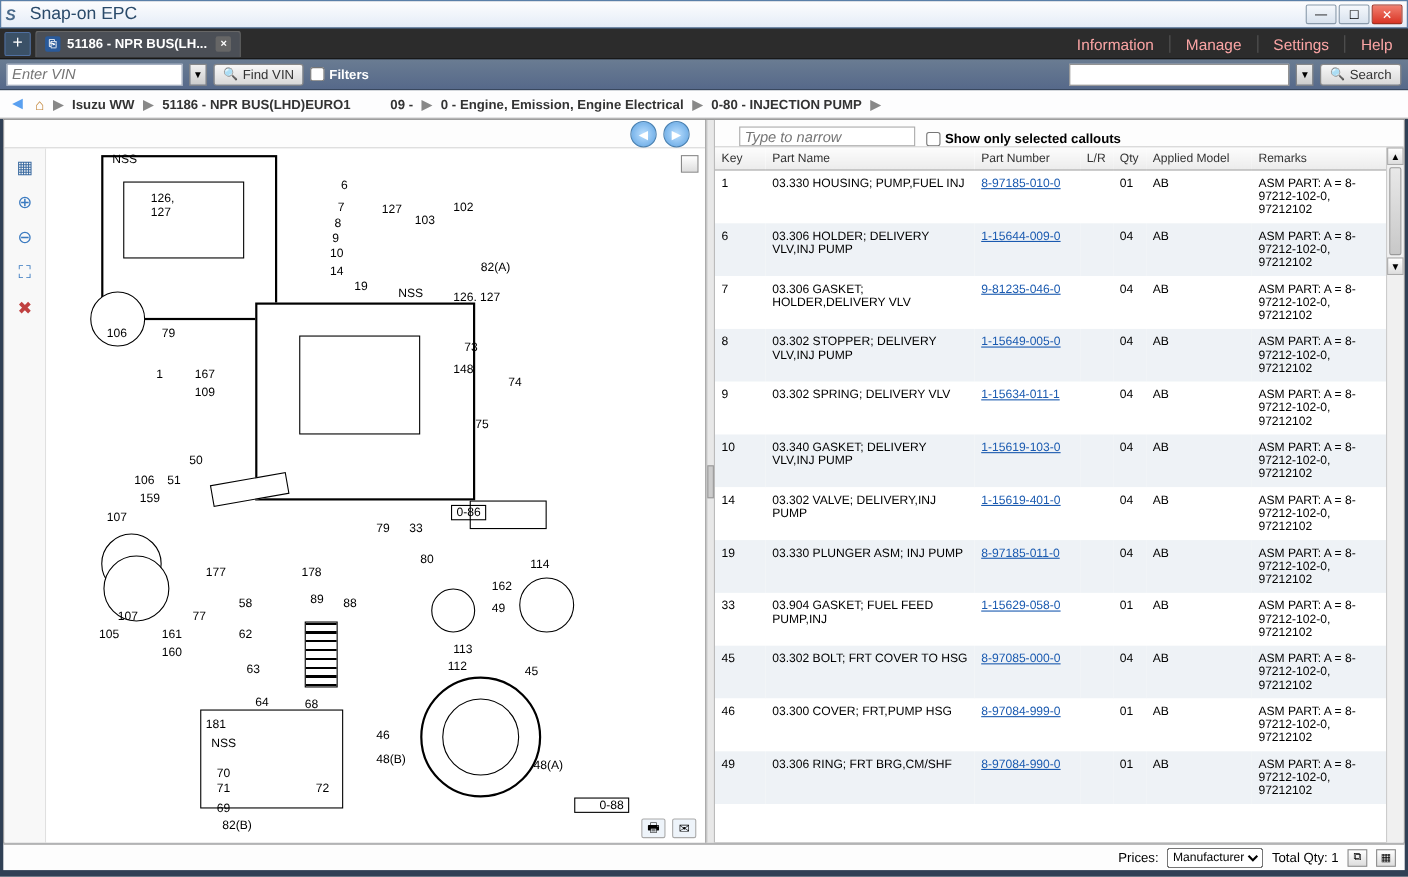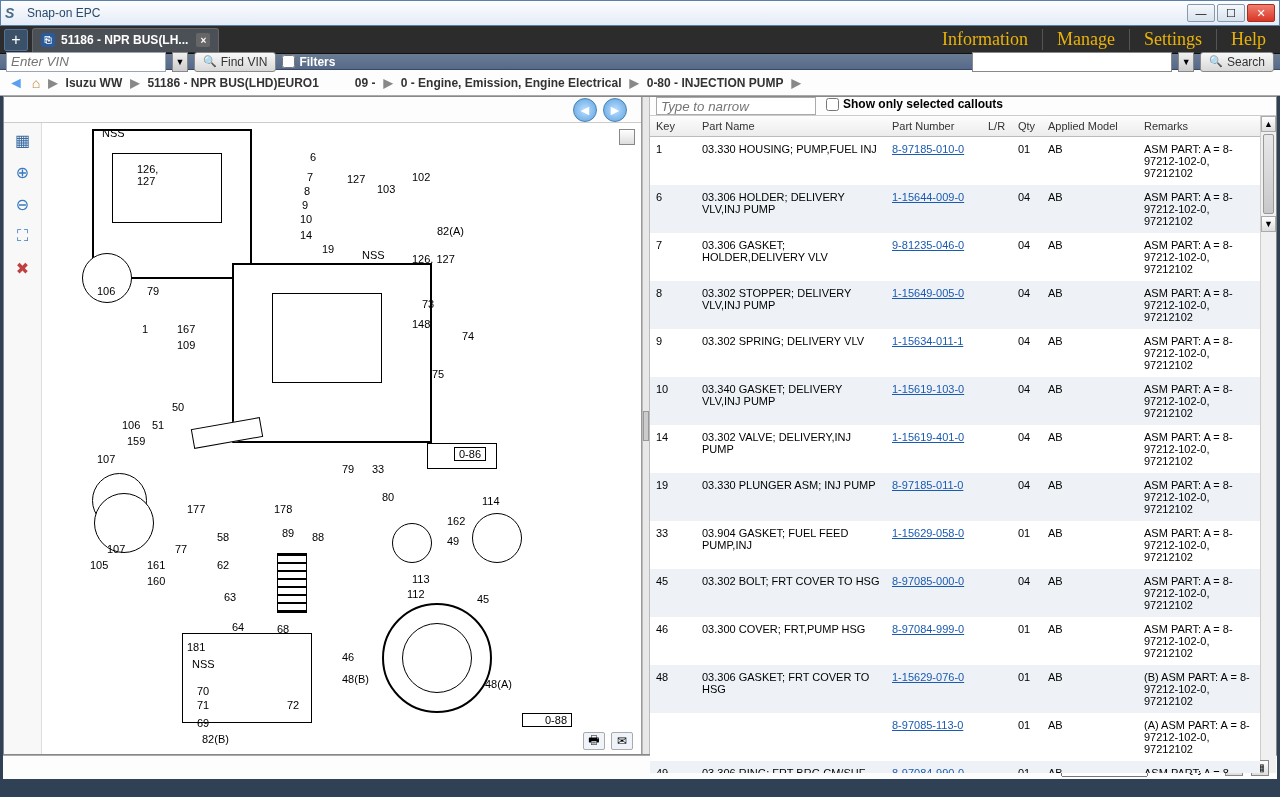--- a/index.html
+++ b/index.html
@@ -1,38 +1,38 @@
 <!DOCTYPE html>
 <html><head>
 <meta charset="utf-8">
 <style>
 * { box-sizing: border-box; margin: 0; padding: 0; }
 body { font-family: Arial, sans-serif; font-size: 12px; background: #304055; overflow: hidden; }
 
 
 .titlebar { height: 26px; background: linear-gradient(#fdfdfe, #e4ecf7); border: 1px solid #5a7fa8; display: flex; align-items: center; padding: 0 4px; }
 .titlebar .app-icon { width: 16px; height: 16px; margin-right: 6px; font-style: italic; font-weight: bold; color: #4a6a8a; font-size: 14px; }
-.titlebar .title { color: #2a4a6a; font-size: 12px; flex: 1; }
+.titlebar .title { color: #2a4a6a; font-size: 16px; flex: 1; }
 .winbtns { display: flex; gap: 2px; }
 .winbtn { width: 28px; height: 18px; border: 1px solid #8899aa; background: linear-gradient(#f5f8fc,#d8e2ee); border-radius: 2px; display: flex; align-items: center; justify-content: center; font-size: 11px; cursor: pointer; }
 .winbtn.close { background: linear-gradient(#f18070,#d93526); color: #fff; border-color: #a03020; }
 
 
 .tabbar { height: 28px; background: #2c2c2c; display: flex; align-items: center; border-bottom: 1px solid #111; }
 .plusbtn { width: 24px; height: 22px; margin: 0 4px; background: #3b5167; border: 1px solid #5070a0; color: #fff; font-size: 16px; display: flex; align-items: center; justify-content: center; border-radius: 2px; cursor: pointer; }
 .maintab { height: 24px; background: #4b4f56; border: 1px solid #666; border-bottom: none; color: #fff; padding: 0 8px; display: flex; align-items: center; font-weight: bold; font-size: 12px; border-radius: 3px 3px 0 0; position: relative; }
 .maintab .tabicon { width: 14px; height: 14px; margin-right: 6px; background: #2a5a9a; border-radius: 2px; display:flex; align-items:center; justify-content:center; font-size:9px; }
 .maintab .tabclose { margin-left: 8px; width: 14px; height: 14px; background: #666; border-radius: 2px; font-size: 10px; display:flex; align-items:center; justify-content:center; cursor:pointer; }
 .tabbar .spacer { flex: 1; }
 .topmenu { display: flex; gap: 0; }
-.topmenu a { color: #eab308; padding: 0 14px; font-size: 18px; text-decoration: none; border-left: 1px solid #555; cursor: pointer; font-family: Liberation Serif, serif; }
+.topmenu a { color: #fca5a5; padding: 0 14px; font-size: 14px; text-decoration: none; border-left: 1px solid #555; cursor: pointer; }
 .topmenu a:first-child { border-left: none; }
 
 
-.toolbar { height: 16px; background: linear-gradient(#6a7c92,#56698a); display: flex; align-items: center; padding: 0 6px; gap: 6px; border-bottom: 1px solid #3a4a60; }
+.toolbar { height: 28px; background: linear-gradient(#6a7c92,#56698a); display: flex; align-items: center; padding: 0 6px; gap: 6px; border-bottom: 1px solid #3a4a60; }
 .vin-input { width: 160px; height: 20px; border: 1px solid #9aa5b8; background: #fff; padding: 0 4px; font-style: italic; color: #777; }
 .vin-dd { width: 16px; height: 20px; background: linear-gradient(#f0f0f0,#ccc); border:1px solid #888; display:flex; align-items:center; justify-content:center; font-size:9px; cursor:pointer; }
 .tbtn { height: 20px; background: linear-gradient(#f8f8f8,#d8d8d8); border: 1px solid #888; border-radius: 3px; padding: 0 8px; display: flex; align-items: center; gap: 4px; cursor: pointer; font-size: 12px; color: #333; }
 .tbtn .mag { font-size: 11px; }
 .chk { display: flex; align-items: center; gap: 4px; color: #fff; font-weight: bold; font-size: 12px; }
 .chk input { width: 13px; height: 13px; }
 .toolbar .flex { flex: 1; }
 .searchbox { width: 200px; height: 20px; background: #fff; border: 1px solid #888; }
 .searchdd { width: 16px; height: 20px; background: linear-gradient(#f0f0f0,#ccc); border:1px solid #888; display:flex; align-items:center; justify-content:center; font-size:9px; cursor:pointer; }
 
@@ -60,21 +60,21 @@
 .navcircles { display:flex; gap:6px; margin-right: 8px; }
 .bottom-icons { position:absolute; right: 8px; bottom: 4px; display:flex; gap:6px; align-items:center; }
 .mini-icon { width: 22px; height: 18px; border:1px solid #aaa; background:#eef4fa; border-radius:2px; display:flex; align-items:center; justify-content:center; font-size:12px; cursor:pointer; }
 
 
 .splitter { width: 8px; background: #e8e8e8; border-left:1px solid #bbb; border-right:1px solid #bbb; display:flex; align-items:center; justify-content:center; cursor: col-resize; }
 .splitter .grip { width: 6px; height: 30px; background: #ccc; border:1px solid #999; }
 
 
 .right { flex: 1; display: flex; flex-direction: column; }
-.filterbar { height: 26px; background: #fdfdfd; border-bottom: 1px solid #ccc; display: flex; align-items: flex-start; padding: 0 6px; gap: 10px; }
+.filterbar { height: 26px; background: #fdfdfd; border-bottom: 1px solid #ccc; display: flex; align-items: flex-end; padding: 0 22px; gap: 10px; }
 .narrow { width: 160px; height: 18px; border: 1px solid #aaa; font-style: italic; color: #888; padding: 0 4px; }
 .showsel { display: flex; align-items: center; gap: 4px; font-weight: bold; font-size: 12px; }
 
 .tablewrap { flex: 1; overflow: auto; position: relative; }
 table.parts { width: 100%; border-collapse: collapse; table-layout: fixed; }
 table.parts th { text-align: left; font-weight: normal; background: linear-gradient(#fdfdfd,#ececec); border-bottom: 1px solid #bbb; padding: 4px 6px; font-size: 11px; color: #333; position: sticky; top: 0; }
 table.parts td { padding: 6px 6px; font-size: 11px; vertical-align: top; border-bottom: 0; }
 table.parts tbody tr:nth-child(even) { background: #eef2f6; }
 table.parts tbody tr:nth-child(odd) { background: #fff; }
 .pn { color: #1a5ab0; text-decoration: underline; cursor: pointer; }
@@ -254,21 +254,21 @@
         <span class="callout" style="left:300px; top:528px;">46</span>
         <span class="callout" style="left:300px; top:550px;">48(B)</span>
         <span class="callout" style="left:443px; top:555px;">48(A)</span>
         <span class="callout" style="left:150px; top:535px;">NSS</span>
         <span class="callout" style="left:155px; top:548px;margin-top:46px;">69</span>
         <span class="callout" style="left:155px; top:562px;">70</span>
         <span class="callout" style="left:155px; top:576px;">71</span>
         <span class="callout" style="left:245px; top:576px;">72</span>
         <span class="callout" style="left:160px; top:610px;">82(B)</span>
 
-        <span class="callout box" style="left:412px; top:324px;text-align:right;">0-86</span>
+        <span class="callout box" style="left:368px; top:324px;text-align:right;">0-86</span>
         <span class="callout box" style="left:480px; top:590px;padding-left:22px;">0-88</span>
 
         <div class="bottom-icons">
           <div class="mini-icon">🖶</div>
           <div class="mini-icon">✉</div>
         </div>
       </div>
     </div>
   </div>
 
@@ -402,38 +402,20 @@
                 <tr>
                   <td>46</td>
                   <td>03.300 COVER; FRT,PUMP HSG</td>
                   <td><span class="pn">8-97084-999-0</span></td>
                   <td></td>
                   <td>01</td>
                   <td>AB</td>
                   <td>ASM PART: A = 8-97212-102-0, 97212102</td>
                 </tr>
                 <tr>
-                  <td>48</td>
-                  <td>03.306 GASKET; FRT COVER TO HSG</td>
-                  <td><span class="pn">1-15629-076-0</span></td>
-                  <td></td>
-                  <td>01</td>
-                  <td>AB</td>
-                  <td>(B)    ASM PART: A = 8-97212-102-0, 97212102</td>
-                </tr>
-                <tr>
-                  <td></td>
-                  <td></td>
-                  <td><span class="pn">8-97085-113-0</span></td>
-                  <td></td>
-                  <td>01</td>
-                  <td>AB</td>
-                  <td>(A)    ASM PART: A = 8-97212-102-0, 97212102</td>
-                </tr>
-                <tr>
                   <td>49</td>
                   <td>03.306 RING; FRT BRG,CM/SHF</td>
                   <td><span class="pn">8-97084-990-0</span></td>
                   <td></td>
                   <td>01</td>
                   <td>AB</td>
                   <td>ASM PART: A = 8-97212-102-0, 97212102</td>
                 </tr>
               </tbody>
           </table>

